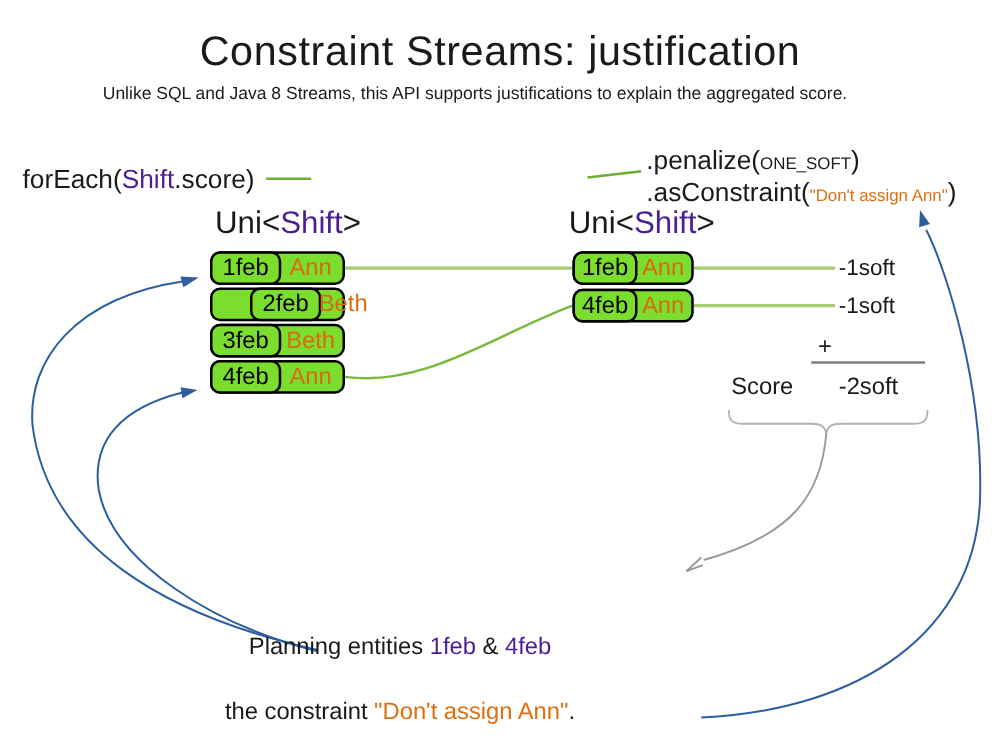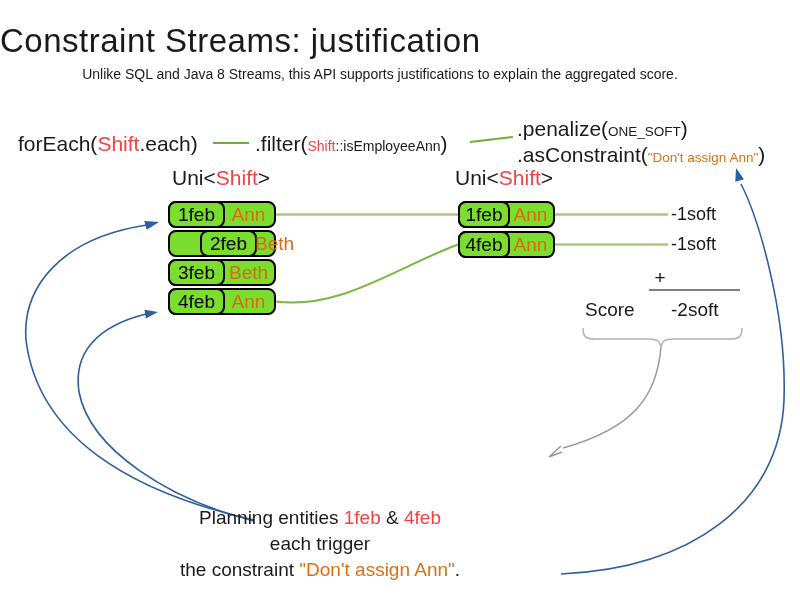--- a/index.html
+++ b/index.html
@@ -1,27 +1,27 @@
 <!DOCTYPE html>
 <html><head>
 <meta charset="utf-8">
 <style>
   html,body{margin:0;padding:0;background:#fff;}
   .slide{position:relative;width:800px;height:600px;background:#ffffff;overflow:hidden;
          font-family:"Liberation Sans",sans-serif;color:#1a1a1a;}
   .overlay{position:absolute;left:0;top:0;width:800px;height:600px;z-index:1;}
   .abs{position:absolute;z-index:2;white-space:nowrap;}
-  .title{left:0;top:22px;width:800px;font-size:33px;letter-spacing:.5px;}
+  .title{left:0;top:22px;width:800px;text-align:center;font-size:33px;letter-spacing:.5px;}
   .subtitle{left:0;top:66px;width:760px;text-align:center;font-size:14px;}
   .code{font-size:21px;line-height:24px;}
   .code .small{font-size:14px;}
   .code .tiny{font-size:13.5px;}
-  .green{color:#ef4444;text-align:right;}
+  .green{color:#4c1d95;text-align:right;}
   .orange{color:#dd6f10;}
-  .unilabel{font-size:21px;line-height:22px;}
+  .unilabel{font-size:25px;line-height:22px;}
   .row{display:flex;align-items:stretch;box-sizing:border-box;height:27px;
        background:#7bdd2d;border:2px solid #000;border-radius:8px;}
   .row .date{box-sizing:border-box;margin:-2px;height:27px;display:flex;align-items:center;
        justify-content:center;background:#7bdd2d;border:2px solid #000;border-radius:8px;
        font-size:19px;color:#000;}
   .lrow{left:168px;width:108px;} .lrow .date{flex:0 0 57px;}
   .rrow{left:458px;width:97px;}  .rrow .date{flex:0 0 52px;}
   .row .name{flex:1;display:flex;align-items:center;justify-content:center;
        font-size:19px;color:#d96b10;}
   .penalty{font-size:18px;line-height:20px;}
@@ -57,23 +57,22 @@
     <path d="M254,521 C170,500 90,450 79,392 C73,352 98,326 146,314" stroke="#2d5e9e" stroke-width="1.6" fill="none"></path>
     <polygon points="158,312 145.9,318.5 144.5,309.7" fill="#2d5e9e"></polygon>
 
     <path d="M561,574 C690,568 780,505 784,400 C787,310 757,215 741,184" stroke="#2d5e9e" stroke-width="1.6" fill="none"></path>
     <polygon points="736,168 743.9,179.2 735.3,181.8" fill="#2d5e9e"></polygon>
   </svg>
 
   <div class="abs title">Constraint Streams: justification</div>
   <div class="abs subtitle">Unlike SQL and Java 8 Streams, this API supports justifications to explain the aggregated score.</div>
 
-  <div class="abs code" style="left:18px;top:132px;"><span>forEach(</span><span class="green">Shift</span><span>.each)</span></div>
+  <div class="abs code" style="left:18px;top:132px;"><span>forEach(</span><span class="green">Shift</span><span>.score)</span></div>
 
-  <div class="abs code" style="left:255px;top:132px;"><span>.filter(</span><span class="small green">Shift</span><span class="small">::isEmployeeAnn</span><span>)</span></div>
 
   <div class="abs code" style="left:517px;top:117px;"><span>.penalize(</span><span class="tiny">ONE_SOFT</span><span>)</span></div>
 
   <div class="abs code" style="left:517px;top:143px;"><span>.asConstraint(</span><span class="tiny orange">"Don't assign Ann"</span><span>)</span></div>
 
   <div class="abs unilabel" style="left:172px;top:167px;"><span>Uni&lt;</span><span class="green">Shift</span><span>&gt;</span></div>
 
   <div class="abs unilabel" style="left:455px;top:167px;"><span>Uni&lt;</span><span class="green">Shift</span><span>&gt;</span></div>
 
   <div class="abs row lrow" style="top:201px;">
@@ -102,16 +101,15 @@
     <div class="name">Ann</div>
   </div>
 
   <div class="abs penalty" style="left:671px;top:204px;">-1soft</div>
   <div class="abs penalty" style="left:671px;top:234px;">-1soft</div>
   <div class="abs sumline-txt" style="left:648px;top:267px;width:24px;text-align:center;">+</div>
   <div class="abs sumline-txt" style="left:585px;top:299px;">Score</div>
   <div class="abs sumline-txt" style="left:671px;top:299px;">-2soft</div>
 
   <div class="abs expl" style="top:507px;"><span>Planning entities </span><span class="green">1feb</span><span> &amp; </span><span class="green">4feb</span></div>
-  <div class="abs expl" style="top:533px;">each trigger</div>
   <div class="abs expl" style="top:559px;"><span>the constraint </span><span class="orange">"Don't assign Ann"</span><span>.</span></div>
 
 </div>
 
 </body></html>

